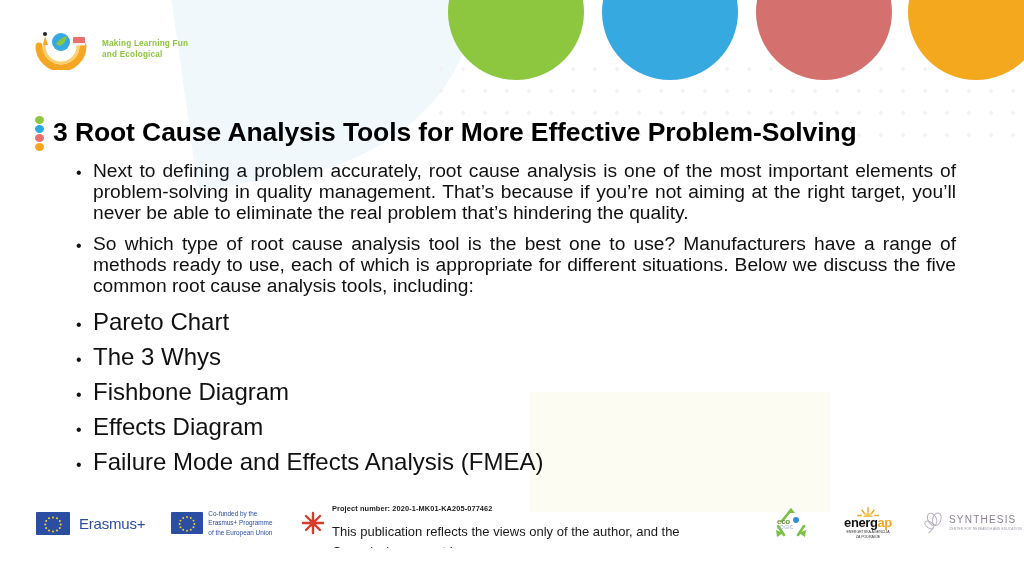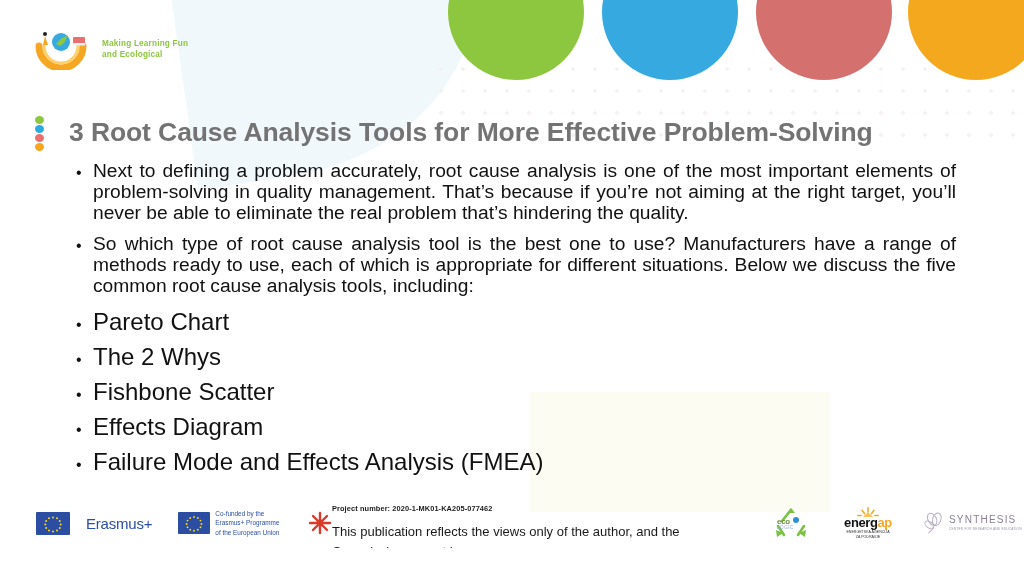--- a/index.html
+++ b/index.html
@@ -95,24 +95,23 @@
   }
   .title-bullet span {
     display: block;
     width: 9px;
     height: 8px;
     border-radius: 50%;
   }
   .slide-title {
     font-size: 26.5px;
     font-weight: bold;
-    color: #737373;
+    color: #000000;
     letter-spacing: -0.1px;
     white-space: nowrap;
-    margin-left: 16px;
   }
 
   
   .body-area {
     position: absolute;
     left: 76px;
     top: 160px;
     width: 880px;
   }
   .para {
@@ -311,39 +310,39 @@
       <div class="dot">•</div>
       <div class="txt">So which type of root cause analysis tool is the best one to use? Manufacturers have a range of methods ready to use, each of which is appropriate for different situations. Below we discuss the five common root cause analysis tools, including:</div>
     </div>
 
     <div class="tool-item" style="margin-top:12px;">
       <div class="dot">•</div>
       <div class="txt">Pareto Chart</div>
     </div>
     <div class="tool-item">
       <div class="dot">•</div>
-      <div class="txt">The 2 Whys</div>
+      <div class="txt">The 3 Whys</div>
     </div>
     <div class="tool-item">
       <div class="dot">•</div>
-      <div class="txt">Fishbone Scatter</div>
+      <div class="txt">Fishbone Diagram</div>
     </div>
     <div class="tool-item">
       <div class="dot">•</div>
       <div class="txt">Effects Diagram</div>
     </div>
     <div class="tool-item">
       <div class="dot">•</div>
       <div class="txt">Failure Mode and Effects Analysis (FMEA)</div>
     </div>
 
   </div>
 
   <div class="footer-left">
-    <div class="partner" style="gap:16px;">
+    <div class="partner" style="gap:9px;">
       <div class="eu-flag">
         <svg viewBox="0 0 34 23" style="position:absolute;inset:0;width:100%;height:100%;">
           <g fill="#ffd617">
             <circle cx="17" cy="5.4" r="1"></circle>
               <circle cx="21" cy="6.3" r="1"></circle>
             <circle cx="23.8" cy="9" r="1"></circle>
               <circle cx="24.7" cy="12.5" r="1"></circle>
             <circle cx="23.8" cy="16" r="1"></circle>
               <circle cx="21" cy="18.6" r="1"></circle>
             <circle cx="17" cy="19.6" r="1"></circle>

